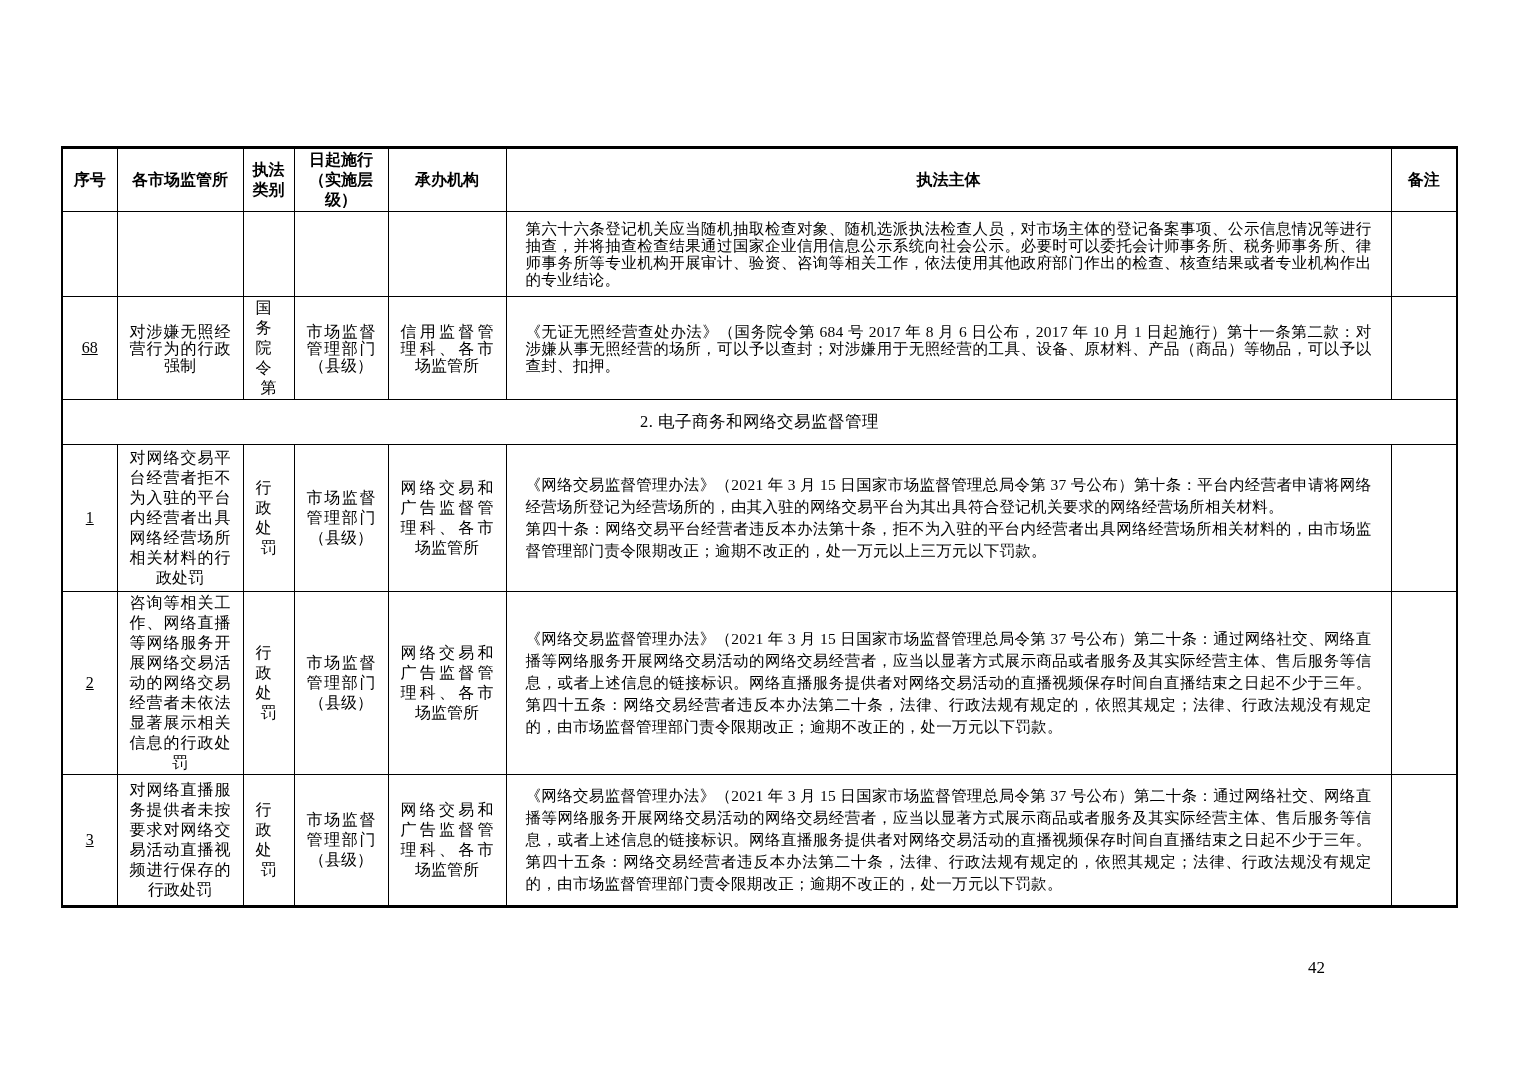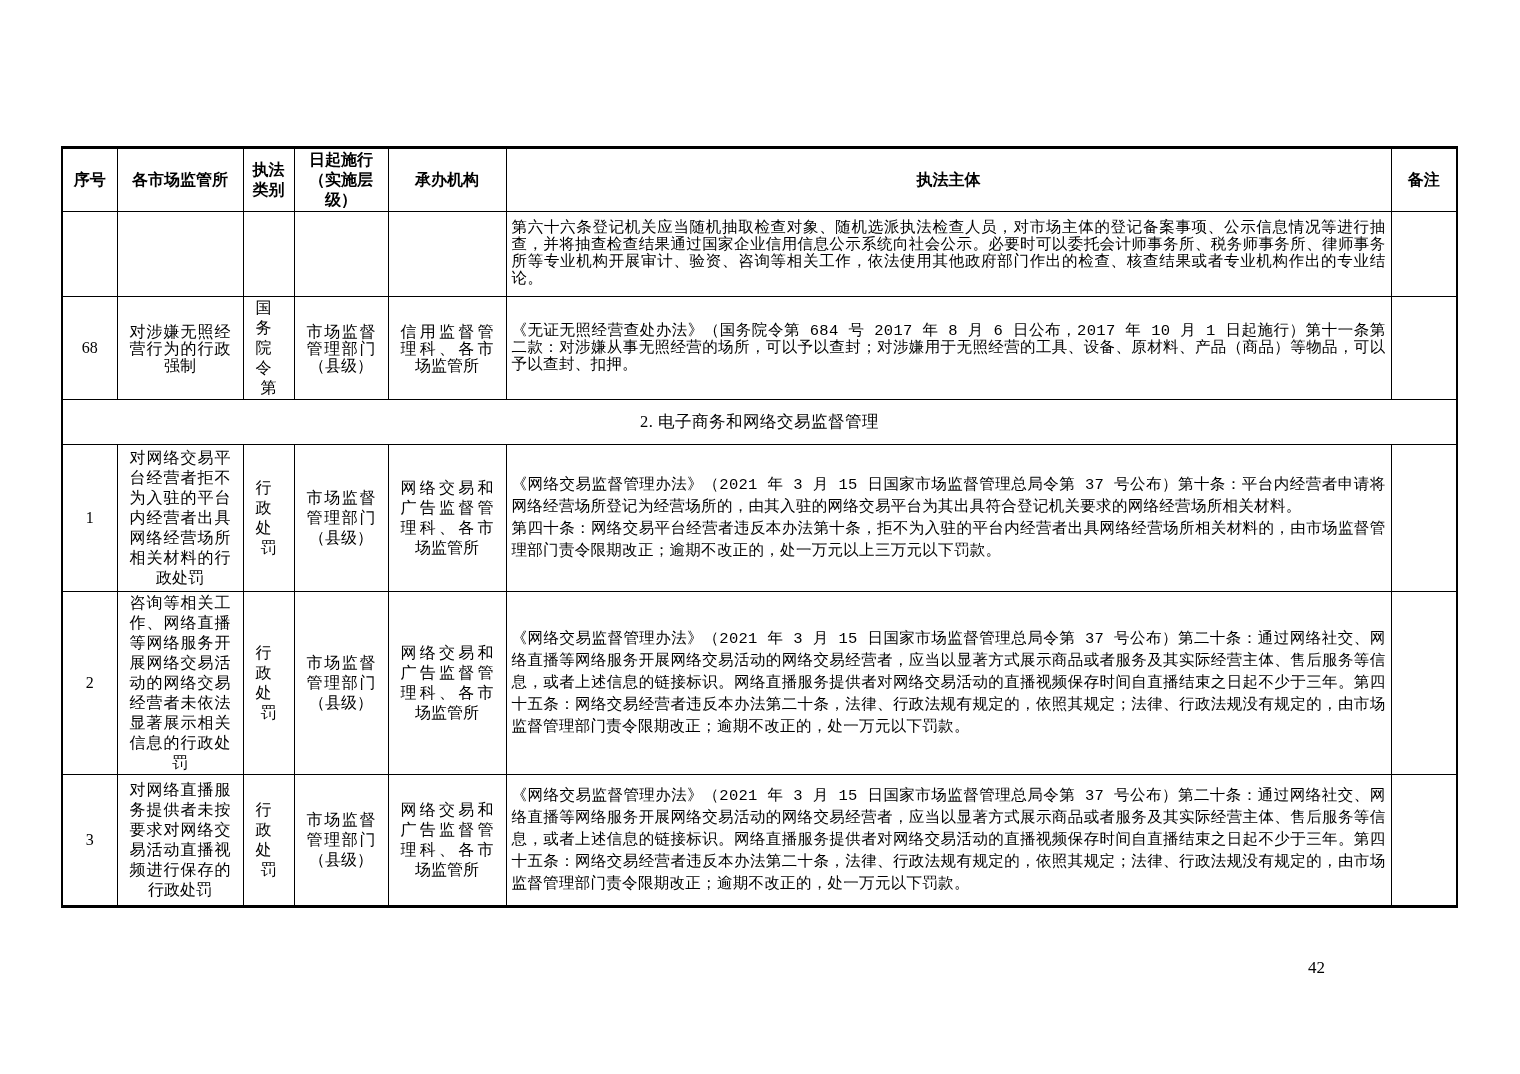--- a/index.html
+++ b/index.html
@@ -33,36 +33,36 @@
     font-weight: bold;
     text-align: center;
     vertical-align: middle;
     line-height: 20px;
     white-space: pre-line;
     padding: 1px 2px;
   }
   td.c {
     text-align: center;
     vertical-align: middle;
+    text-decoration: underline;
   }
   td.jc {
     text-align: justify;
     text-align-last: center;
     vertical-align: middle;
     line-height: 20px;
     padding: 1px 12px;
   }
   td.basis {
     text-align: justify;
     vertical-align: middle;
     white-space: pre-line;
-    padding: 2px 5px;
+    padding: 2px 19px;
     font-size: 15.5px;
     letter-spacing: 0.3px;
-    font-family: Liberation Mono, monospace;
   }
   td.tight { line-height: 17px; }
   td.loose { line-height: 22px; }
   td.section-cell {
     text-align: center;
     vertical-align: middle;
     font-size: 16.5px;
     letter-spacing: 0.5px;
   }
   tr.h-header { height: 60px; }

